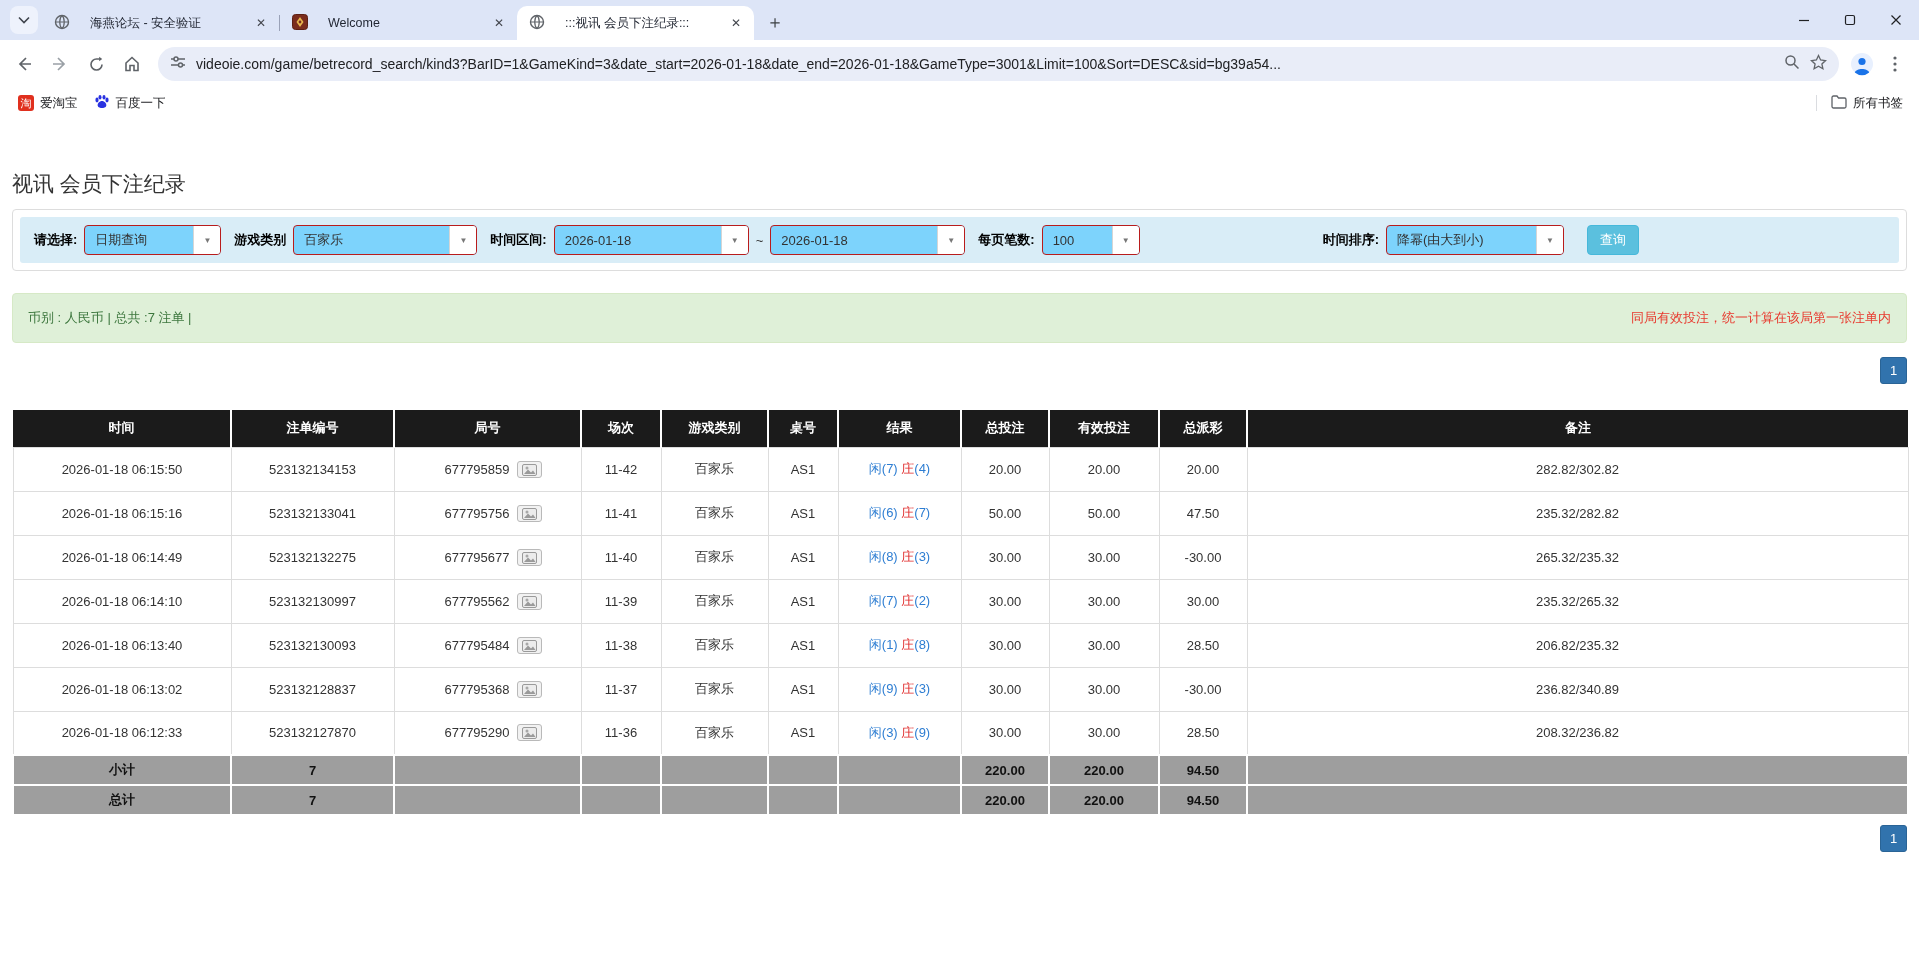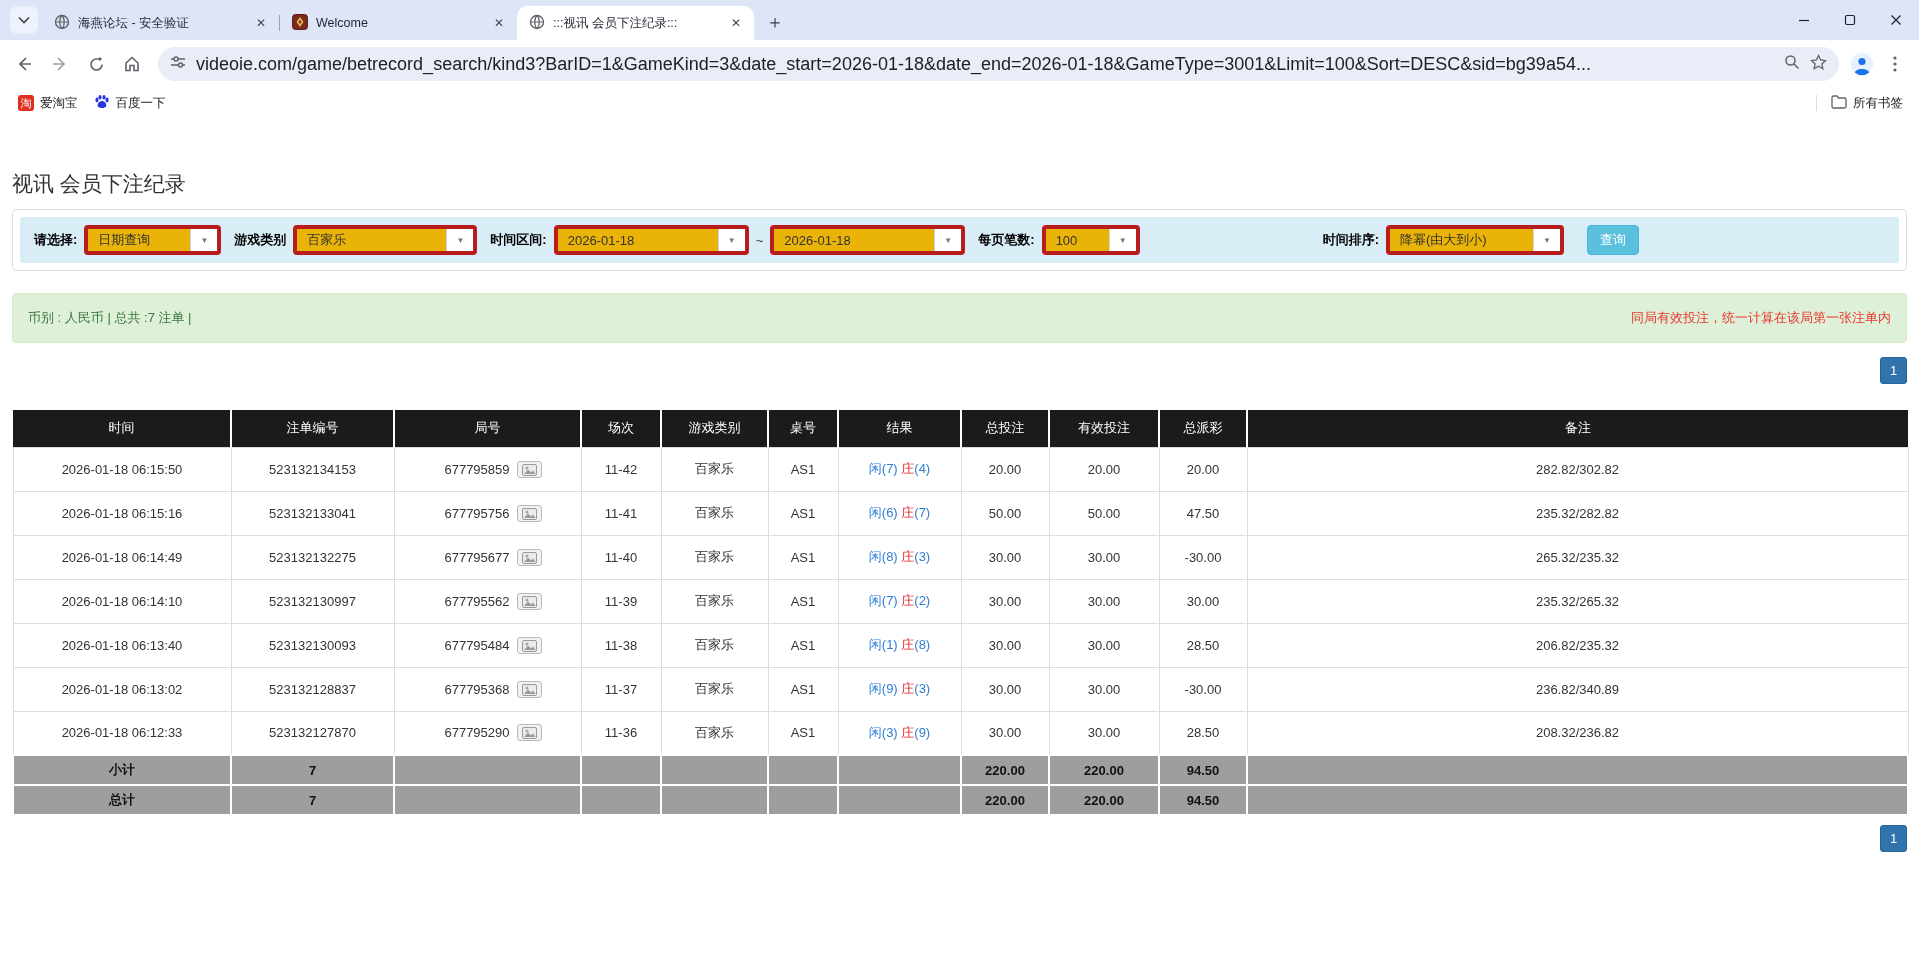--- a/index.html
+++ b/index.html
@@ -3,54 +3,54 @@
 <meta charset="utf-8">
 <style>
   * { margin:0; padding:0; box-sizing:border-box; }
   html,body { width:1919px; height:978px; overflow:hidden; background:#fff;
     font-family:"Liberation Sans", sans-serif; }
 
   
   .tabstrip { height:40px; background:#dde5f7; display:flex; align-items:flex-end; position:relative; padding-left:8px; }
   .tab-chevron { width:28px; height:28px; margin:0 4px 6px 2px; background:#eef2fc; border-radius:8px;
     display:flex; align-items:center; justify-content:center; color:#444; font-size:12px; }
-  .tab { height:34px; display:flex; align-items:center; gap:8px; padding:0 10px 0 12px; width:237px;
+  .tab { height:34px; display:flex; align-items:center; gap:20px; padding:0 10px 0 12px; width:237px;
     color:#1f2430; font-size:12.5px; }
   .tab.active { background:#fff; border-radius:10px 10px 0 0; }
   .tab .title { flex:1; white-space:nowrap; overflow:hidden; }
   .tab .close { color:#44474e; font-size:12px; width:16px; height:16px; display:flex; align-items:center; justify-content:center; }
   .tab-divider { width:1px; height:16px; background:#9aa2b8; margin-bottom:9px; }
   .newtab-btn { width:26px; height:26px; margin:0 0 5px 8px; display:flex; align-items:center; justify-content:center;
     color:#3c4043; font-size:18px; }
   .win-controls { position:absolute; right:0; top:0; height:40px; display:flex; align-items:center; }
   .win-btn { width:46px; height:40px; display:flex; align-items:center; justify-content:center; color:#202124; font-size:13px; }
 
   .toolbar { height:48px; background:#fff; display:flex; align-items:center; padding:0 8px; gap:4px; }
   .nav-btn { width:32px; height:32px; display:flex; align-items:center; justify-content:center; border-radius:50%; }
   .omnibox { flex:1; height:34px; background:#e9edf8; border-radius:17px; margin:0 6px;
     display:flex; align-items:center; padding:0 12px; gap:10px; }
-  .omnibox .url { flex:1; font-size:18px; color:#202124; white-space:nowrap; overflow:hidden; }
+  .omnibox .url { flex:1; font-size:14px; color:#202124; white-space:nowrap; overflow:hidden; }
   .avatar { width:26px; height:26px; border-radius:50%; display:flex; align-items:center; justify-content:center; }
 
   .bookmarks { height:30px; background:#fff; display:flex; align-items:center; padding:0 10px; font-size:12.5px; color:#202124; }
   .bm-item { display:flex; align-items:center; gap:6px; padding:3px 8px; border-radius:13px; }
   .bm-taobao { width:16px; height:16px; background:#e0301e; border-radius:3px; color:#fff; font-size:11px;
     display:flex; align-items:center; justify-content:center; }
   .bm-spacer { flex:1; }
   .bm-divider { width:1px; height:16px; background:#dadce0; margin:0 8px; }
   .bm-all { display:flex; align-items:center; gap:6px; padding:3px 6px; }
 
   
   .page { padding:0 12px; background:#fff; }
   .page-title { font-size:21px; color:#333; font-weight:400; padding-top:52px; }
 
   .filter-panel { margin-top:11px; border:1px solid #ddd; border-radius:4px; padding:7px; background:#fff; }
   .filter-bar { background:#d9edf7; border-radius:3px; height:46px; display:flex; align-items:center; padding:0 14px; }
   .f-label { color:#000000; font-weight:bold; font-size:13px; white-space:nowrap; }
-  .sel { display:flex; align-items:stretch; height:30px; background:#eab308; border:4px solid #b91c1c; border-radius:4px;
+  .sel { display:flex; align-items:stretch; height:30px; background:#7dd3fc; border:1px solid #b91c1c; border-radius:4px;
     overflow:hidden; margin-left:7px; }
   .sel .val { display:flex; align-items:center; padding:0 10px; font-size:13px; color:#333; flex:1; white-space:nowrap; }
   .sel .arrow { width:27px; border-left:1px solid #d5d5d5; display:flex; align-items:center; justify-content:center;
     color:#777; font-size:8px; background:#fff; }
   .f-group { display:flex; align-items:center; margin-right:13px; }
   .tilde { color:#333; font-size:13px; margin:0 7px; }
   .search-btn { background:#5bc0de; color:#fff; border:1px solid #46b8da; border-radius:4px; font-size:13px;
     height:30px; padding:0 12px; margin-left:10px; }
 
   .alert-bar { margin-top:22px; background:#dff0d8; border:1px solid #d6e9c6; border-radius:4px; height:50px;
@@ -58,21 +58,21 @@
   .alert-left { color:#3c763d; }
   .alert-right { color:#e8392e; }
 
   .pager { display:flex; justify-content:flex-end; }
   .pager.top { margin-top:14px; margin-bottom:26px; }
   .pager.bottom { margin-top:9px; }
   .page-btn { min-width:27px; height:27px; background:#3173ad; border:1px solid #2a6496; border-radius:3px;
     color:#fff; font-size:13px; display:flex; align-items:center; justify-content:center; }
 
   table.records { border-collapse:collapse; table-layout:fixed; width:1895px; }
-  .records th { background:#1b1b1b; color:#fff; font-size:13px; font-weight:normal; height:37px; text-align:center;
+  .records th { background:#1b1b1b; color:#fff; font-size:13px; font-weight:bold; height:37px; text-align:center;
     border-right:2px solid #fff; }
   .records th:last-child { border-right:none; }
   .records td { font-size:13px; color:#333; text-align:center; height:44px; border:1px solid #ddd; background:#fff; }
   .round-cell span { vertical-align:middle;margin-left:11px; }
   .round-btn { margin-left:7px; background:#f2f2f2; border:1px solid #b9b9b9; border-radius:3px; padding:2px 4px 1px;
     vertical-align:middle; line-height:0; }
   .c-blue { color:#2d7dd2; }
   .c-red { color:#e02a2a; }
   .c-link { color:#2d7dd2; }
   .sum-row td { background:#9e9e9e; border:2px solid #fff; height:30px; color:#111;font-weight:bold; }

